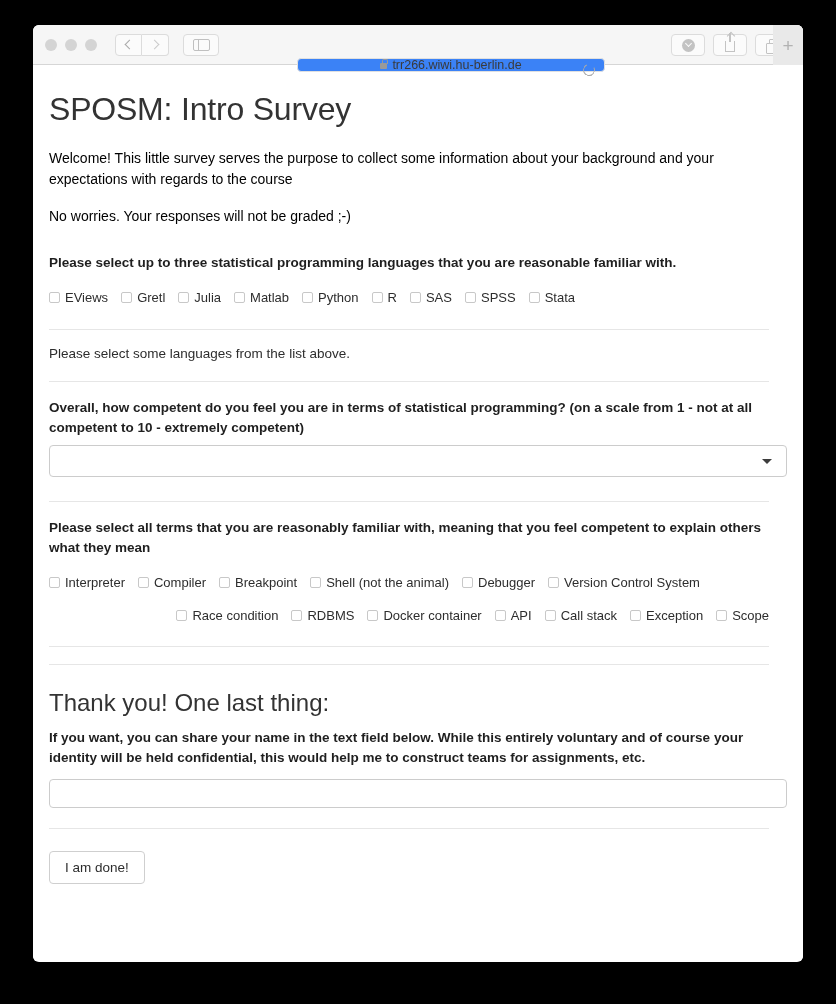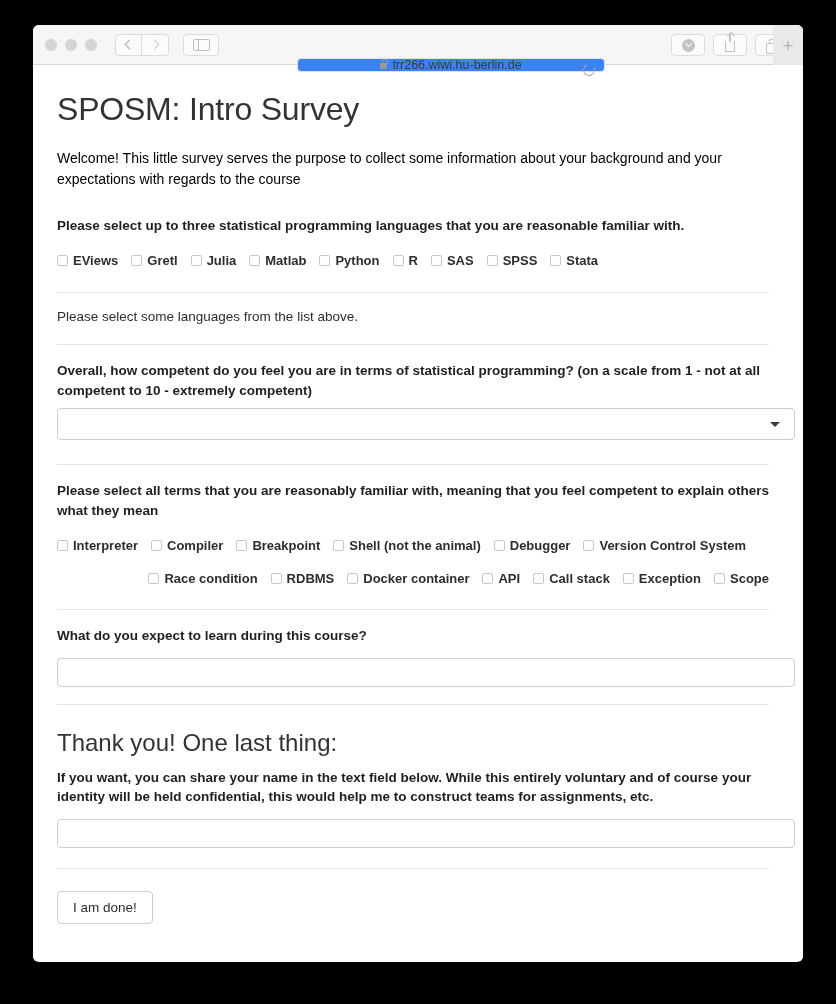--- a/index.html
+++ b/index.html
@@ -170,21 +170,21 @@
   }
 
   
   .page {
     padding: 22px 34px 0 16px;
     height: 896px;
     background: #ffffff;
     color: #2b2b2b;
     overflow: hidden;
   }
-  .inner { max-width: 740px; margin-left: 8px; }
+  .inner { max-width: 740px; }
 
   h1.page-title {
     font-size: 32px;
     font-weight: 400;
     color: #333333;
     margin: 4px 0 20px 0;
     letter-spacing: -0.2px;
   }
   p.intro {
     font-size: 14px;
@@ -210,21 +210,20 @@
   .checkbox-row {
     line-height: 2.0;
     text-align: right;
   }
   .checkbox-row .cbitem:first-child { margin-left: 0; }
   .cbitem {
     display: inline-block;
     white-space: nowrap;
     margin-right: 13px;
     vertical-align: middle;
-    font-weight: bold;
   }
   .cbox {
     display: inline-block;
     width: 11px; height: 11px;
     border: 1px solid #c8c8c8;
     border-radius: 2px;
     background: #ffffff;
     vertical-align: -1px;
     margin-right: 5px;
   }
@@ -336,20 +335,21 @@
 
     <div class="newtab-btn">+</div>
   </div>
 
   <div class="page">
     <div class="inner">
 
       <h1 class="page-title">SPOSM: Intro Survey</h1>
 
       <p class="intro">Welcome! This little survey serves the purpose to collect some information about your background and your expectations with regards to the course</p>
+      <p class="intro">No worries. Your responses will not be graded ;-)</p>
 
       <div class="section" style="margin-top:26px;">
         <p class="q-label">Please select up to three statistical programming languages that you are reasonable familiar with.</p>
         <div class="checkbox-row row-left">
           <span class="cbitem"><span class="cbox"></span><span class="cblabel">EViews</span></span><span class="cbitem"><span class="cbox"></span><span class="cblabel">Gretl</span></span><span class="cbitem"><span class="cbox"></span><span class="cblabel">Julia</span></span><span class="cbitem"><span class="cbox"></span><span class="cblabel">Matlab</span></span><span class="cbitem"><span class="cbox"></span><span class="cblabel">Python</span></span><span class="cbitem"><span class="cbox"></span><span class="cblabel">R</span></span><span class="cbitem"><span class="cbox"></span><span class="cblabel">SAS</span></span><span class="cbitem"><span class="cbox"></span><span class="cblabel">SPSS</span></span><span class="cbitem"><span class="cbox"></span><span class="cblabel">Stata</span></span>
         </div>
       </div>
 
       <hr class="rule">
 
@@ -372,24 +372,20 @@
         <div class="checkbox-row row-left">
           <span class="cbitem"><span class="cbox"></span><span class="cblabel">Interpreter</span></span><span class="cbitem"><span class="cbox"></span><span class="cblabel">Compiler</span></span><span class="cbitem"><span class="cbox"></span><span class="cblabel">Breakpoint</span></span><span class="cbitem"><span class="cbox"></span><span class="cblabel">Shell (not the animal)</span></span><span class="cbitem"><span class="cbox"></span><span class="cblabel">Debugger</span></span><span class="cbitem" style="margin-right:0;"><span class="cbox"></span><span class="cblabel">Version Control System</span></span>
         </div>
         <div class="checkbox-row">
           <span class="cbitem"><span class="cbox"></span><span class="cblabel">Race condition</span></span><span class="cbitem"><span class="cbox"></span><span class="cblabel">RDBMS</span></span><span class="cbitem"><span class="cbox"></span><span class="cblabel">Docker container</span></span><span class="cbitem"><span class="cbox"></span><span class="cblabel">API</span></span><span class="cbitem"><span class="cbox"></span><span class="cblabel">Call stack</span></span><span class="cbitem"><span class="cbox"></span><span class="cblabel">Exception</span></span><span class="cbitem" style="margin-right:0;"><span class="cbox"></span><span class="cblabel">Scope</span></span>
         </div>
       </div>
 
       <hr class="rule" style="margin-top:15px;">
 
-      <div class="section">
-        <p class="q-label">What do you expect to learn during this course?</p>
-        <input class="text-input" type="text" placeholder="" style="">
-      </div>
 
       <hr class="rule" style="margin-top:17px;">
 
       <div class="section">
         <h2 class="sub-title">Thank you! One last thing:</h2>
         <p class="q-label">If you want, you can share your name in the text field below. While this entirely voluntary and of course your identity will be held confidential, this would help me to construct teams for assignments, etc.</p>
         <input class="text-input tall" type="text" placeholder="" style="">
       </div>
 
       <hr class="rule" style="margin-top:20px;">

